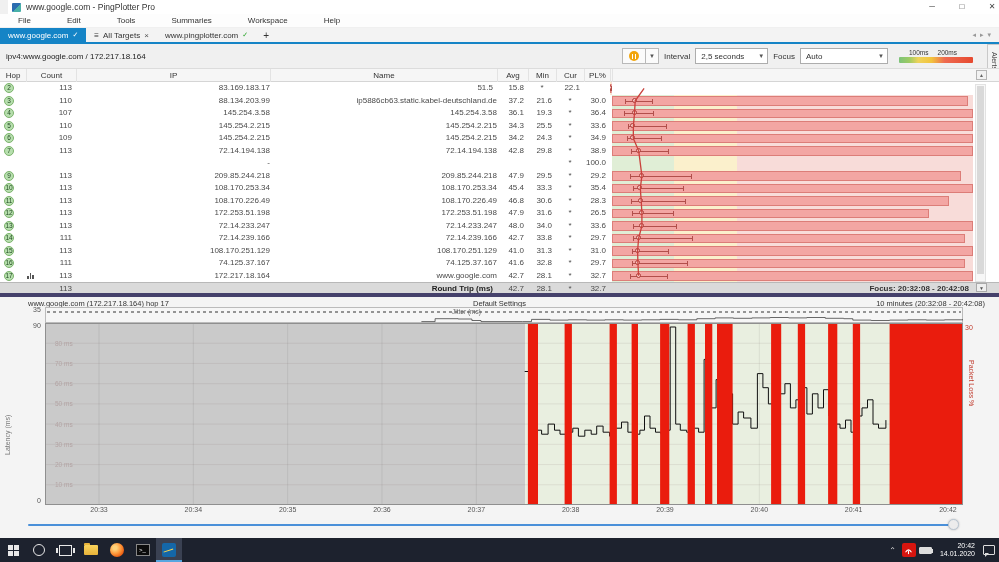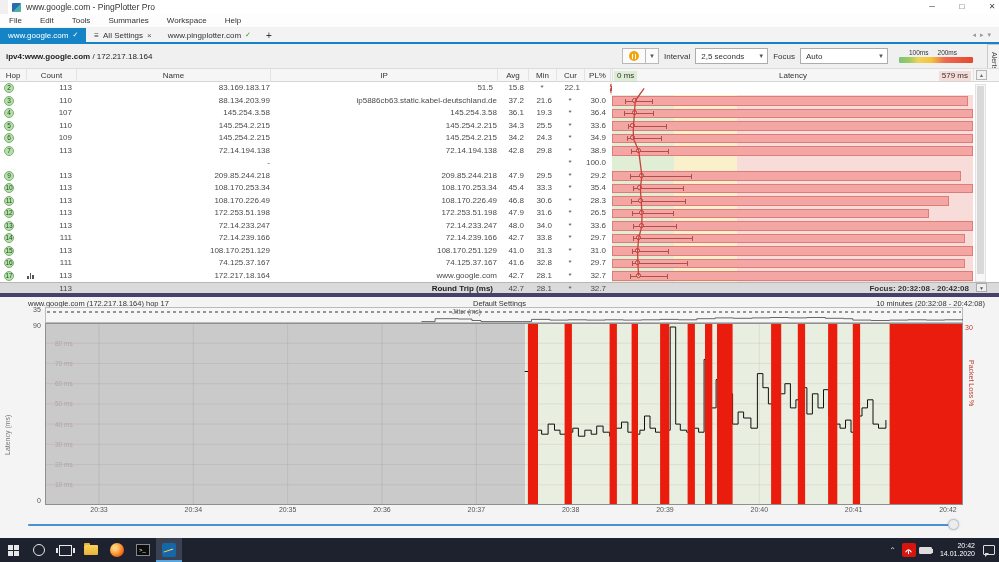--- a/index.html
+++ b/index.html
@@ -8,37 +8,37 @@
 #app{position:relative;width:999px;height:562px;background:#f0f0f0;overflow:hidden}
 
 
 .titlebar{position:absolute;top:0;left:8px;width:100%;height:14px;background:#fff;display:flex;align-items:center;font-size:8.5px}
 .appicon{width:9px;height:9px;margin:0 5px 0 4px;background:linear-gradient(135deg,#2b6cb0 50%,#49b0a8 50%);border-radius:1px}
 .win-ctrls{margin-left:auto;display:flex;height:100%}
 .win-btn{width:30px;text-align:center;line-height:14px;font-size:8px;color:#444;cursor:default}
 
 
 .menubar{position:absolute;top:14px;left:0;width:100%;height:14px;background:#fdfdfd;display:flex;align-items:center;border-bottom:1px solid #f0f0f0}
-.menu-item{padding:0 9px;line-height:14px;color:#333}
+.menu-item{padding:0 18px;line-height:14px;color:#333}
 
 
 .tabbar{position:absolute;top:28px;left:0;width:100%;height:14px;background:#f3f3f3;display:flex;align-items:stretch}
 .tab{display:flex;align-items:center;gap:4px;padding:0 8px;color:#333}
 .tab.active{background:#1584c6;color:#fff}
 .tab .tick{font-size:7px;color:#2aa52a}
 .tab.active .tick{color:#fff}
 .tab .closex{font-size:8px;color:#555}
 .tab-plus{padding:0 7px;display:flex;align-items:center;font-size:10px;color:#333}
 .tab-scroll{margin-left:auto;display:flex;align-items:center;gap:4px;padding-right:8px;color:#999;font-size:7px}
 .tab-underline{position:absolute;top:42px;left:0;width:100%;height:2px;background:#1584c6}
 
 
 .toolbar{position:absolute;top:44px;left:0;width:999px;height:24px;background:#f0f0f0;display:flex;align-items:center}
 .target-label{margin-left:6px;color:#222}
-.target-label b{font-weight:bold}
+.target-label b{font-weight:normal}
 .tool-right{margin-left:auto;display:flex;align-items:center;gap:5px;margin-right:26px}
 .pausegrp{display:flex}
 .pause-btn{width:24px;height:16px;background:#fbfbfb;border:1px solid #b9b9b9;display:flex;align-items:center;justify-content:center}
 .pause-ico{width:10px;height:10px;border-radius:50%;background:#f2a50c;position:relative}
 .pause-ico:before,.pause-ico:after{content:"";position:absolute;top:2.5px;width:1.5px;height:5px;background:#fff}
 .pause-ico:before{left:3px}.pause-ico:after{left:5.7px}
 .drop-btn{width:13px;height:16px;background:#fbfbfb;border:1px solid #b9b9b9;border-left:none;text-align:center;line-height:15px;font-size:6px;color:#555}
 .combo{height:16px;background:#fff;border:1px solid #adadad;display:flex;align-items:center;padding-left:5px;position:relative}
 .combo .arr{position:absolute;right:3px;font-size:6px;color:#555}
 .combo.interval{width:73px}.combo.focus{width:88px}
@@ -161,21 +161,21 @@
       <span class="menu-item">Help</span>
     </div>
 
   <div class="tabbar" id="tabbar">
       <div class="tab active">
         <span>www.google.com</span>
         <span class="tick">✓</span>
       </div>
       <div class="tab">
         <span>≡</span>
-        <span>All Settings</span>
+        <span>All Targets</span>
         <span class="closex">×</span>
       </div>
       <div class="tab">
         <span>www.pingplotter.com</span>
         <span class="tick">✓</span>
       </div>
       <div class="tab-plus">+</div>
       <div class="tab-scroll">
         <span>◂</span>
         <span>▸</span>
@@ -210,32 +210,27 @@
           </div>
         <div class="scale-bar"></div>
       </div>
     </div>
   </div>
   <div class="alerts-tab">Alerts</div>
 
   <div class="thead grid">
     <div>Hop</div>
     <div>Count</div>
+    <div>IP</div>
     <div>Name</div>
-    <div>IP</div>
     <div>Avg</div>
     <div>Min</div>
     <div>Cur</div>
     <div>PL%</div>
     <div></div>
-    <div class="lat-head">
-      <span class="chip zero">0 ms</span>
-      <span class="lat-title">Latency</span>
-      <span class="chip max">579 ms</span>
-    </div>
     <div></div>
   </div>
   <div class="hbtn">▲</div>
 
   <div id="rows">
       <div class="trow grid">
         <div class="c-hop">
           <span class="hopb">2</span>
         </div>
         <div class="num">113</div>

